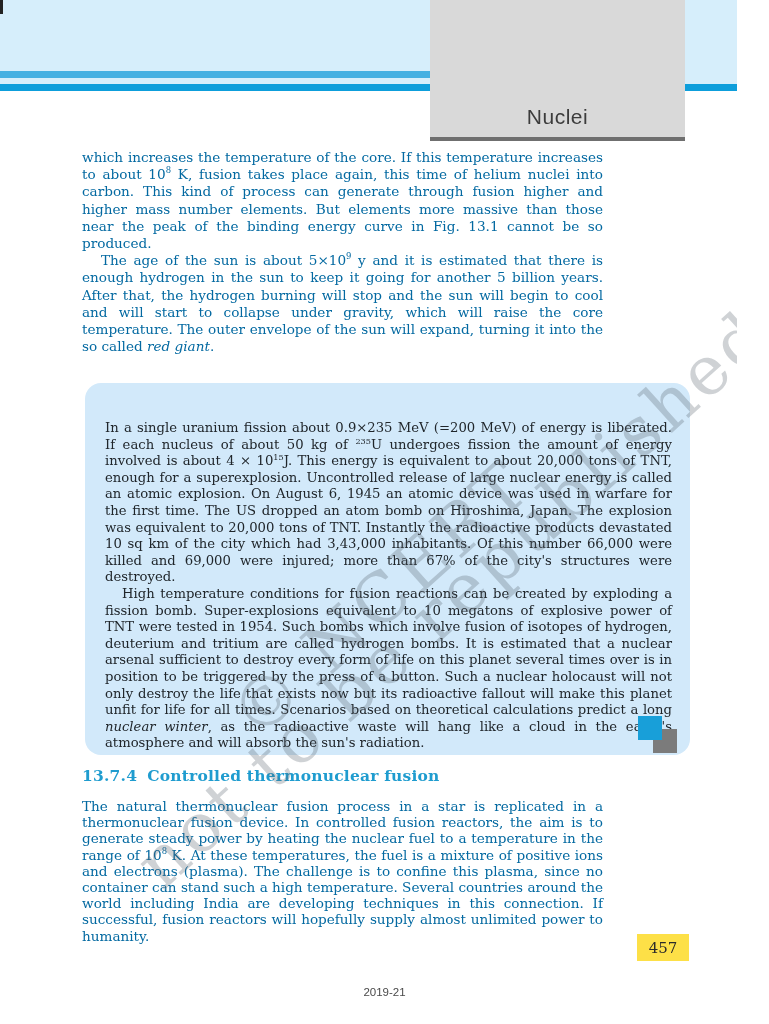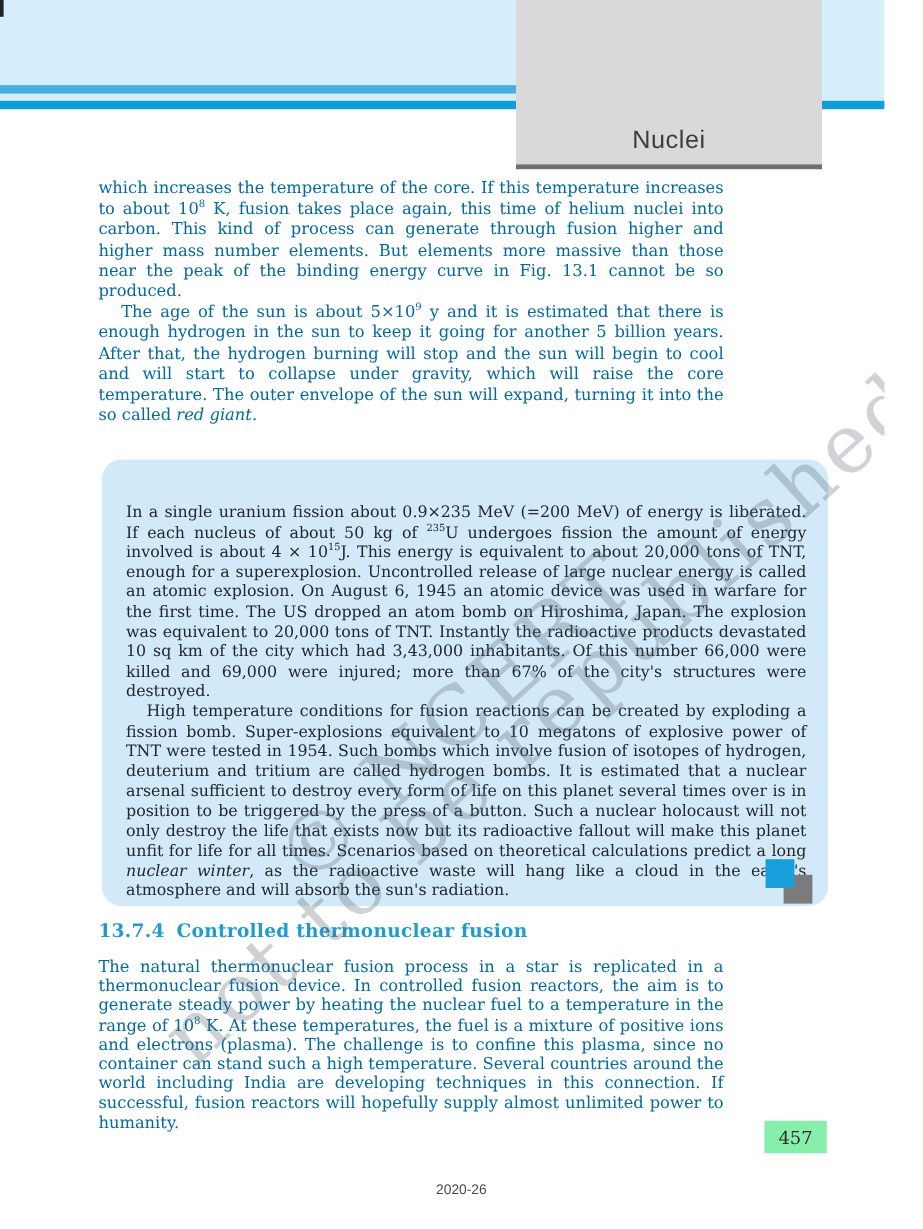--- a/index.html
+++ b/index.html
@@ -80,21 +80,21 @@
   h2.section-heading {
     font-size: 15.5px; font-weight: bold; color: #1f9ccf;
     font-family: "DejaVu Serif", serif; margin-bottom: 13px; letter-spacing: 0.2px;
   }
   h2.section-heading .sec-num { margin-right: 10px; }
   .section-col p.body { line-height: 16.2px; }
 
   
   .page-badge {
     position: absolute; left: 637px; top: 934px; width: 52px; height: 27px;
-    background: #86efac; color: #2b2b2b; z-index: 2;
+    background: #fde047; color: #2b2b2b; z-index: 2;
     display: flex; align-items: center; justify-content: center;
     font-size: 15px; font-family: "DejaVu Serif", serif;
   }
   .footer-year {
     position: absolute; left: 0; top: 986px; width: 769px; text-align: center;
     font-family: "Liberation Sans", sans-serif; font-size: 11.5px; color: #4a4a4a; z-index: 2;
   }
 </style>
 </head>
 <body>
@@ -129,15 +129,15 @@
   <div class="sq sq-gray"></div>
 
   <div class="section-col">
     <h2 class="section-heading">
       <span class="sec-num">13.7.4</span><span>Controlled thermonuclear fusion</span>
     </h2>
     <p class="body">The natural thermonuclear fusion process in a star is replicated in a thermonuclear fusion device. In controlled fusion reactors, the aim is to generate steady power by heating the nuclear fuel to a temperature in the range of 10<sup>8</sup> K. At these temperatures, the fuel is a mixture of positive ions and electrons (plasma). The challenge is to confine this plasma, since no container can stand such a high temperature. Several countries around the world including India are developing techniques in this connection. If successful, fusion reactors will hopefully supply almost unlimited power to humanity.</p>
   </div>
 
   <div class="page-badge">457</div>
-  <div class="footer-year">2020-26</div>
+  <div class="footer-year">2019-21</div>
 
 </div>
 
 </body></html>

